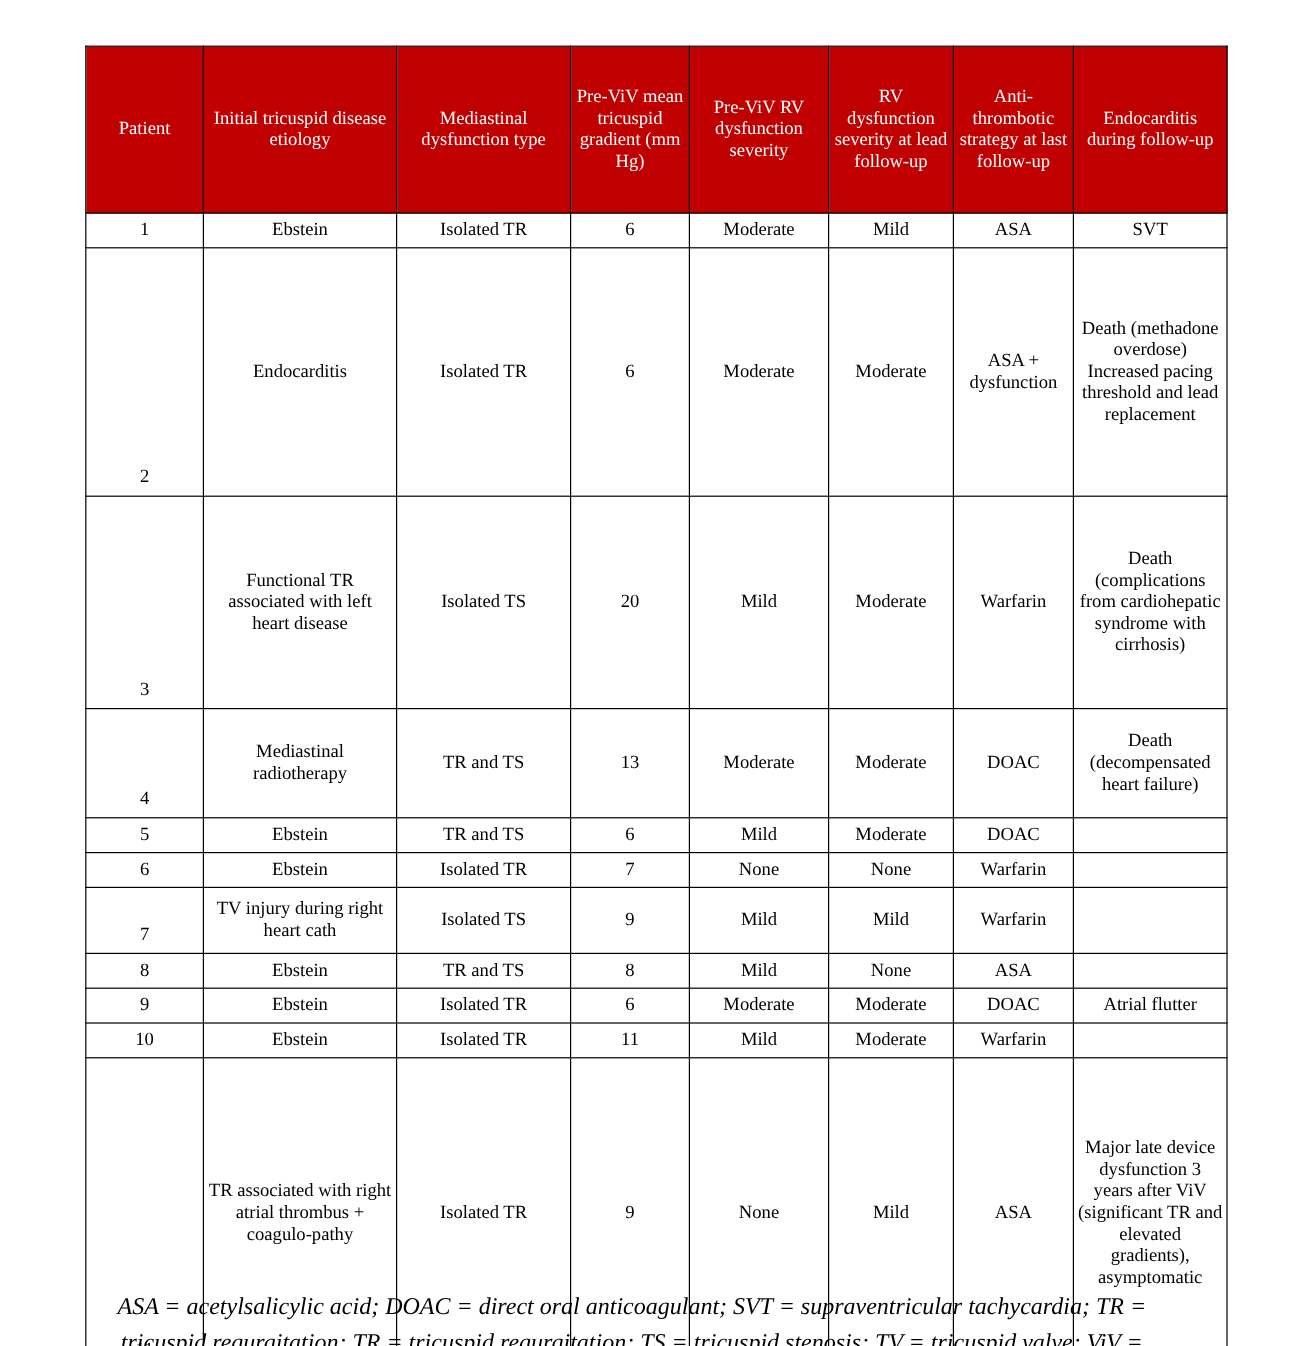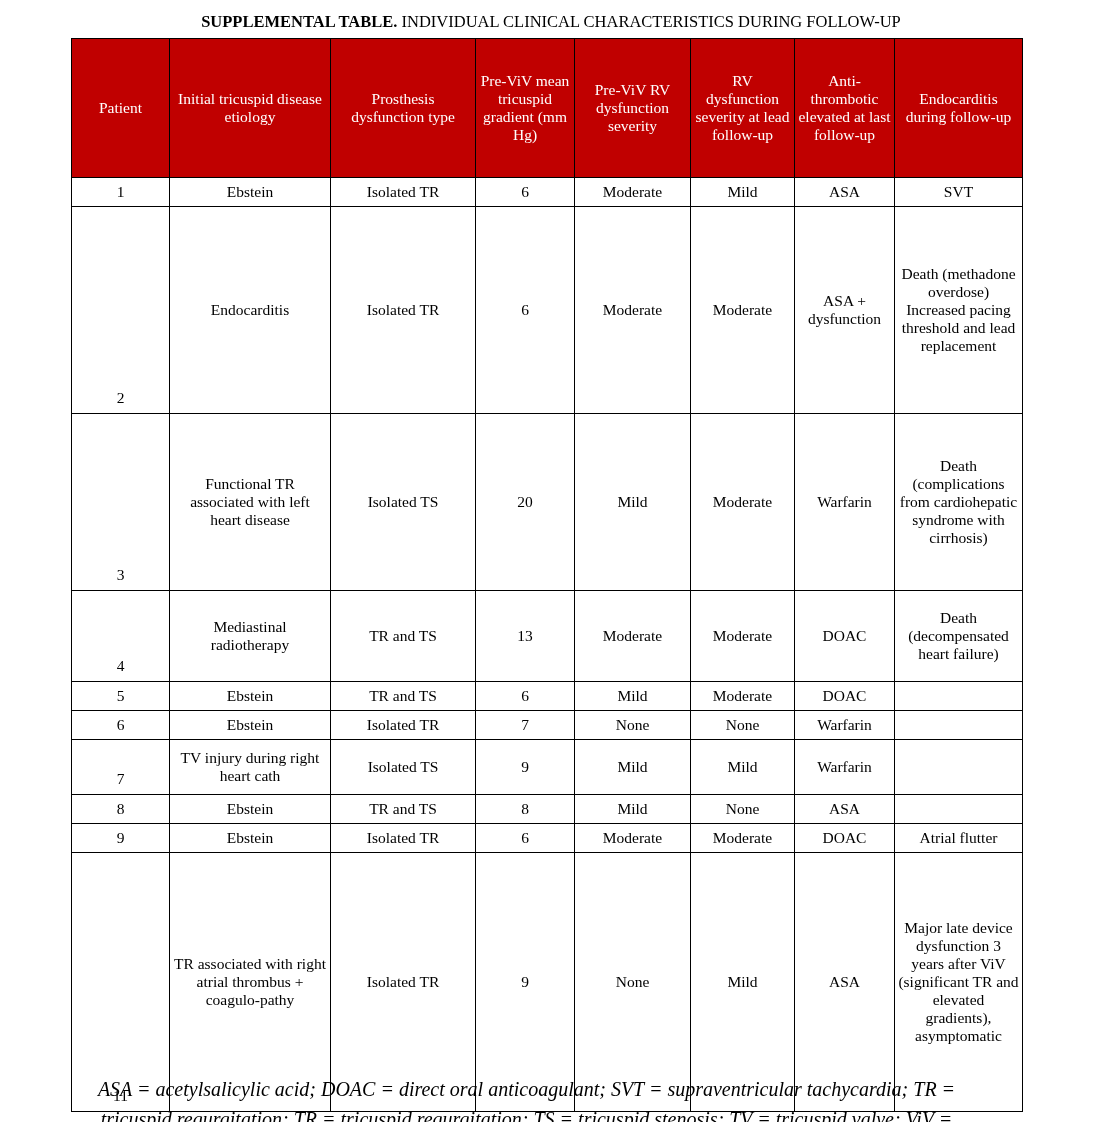--- a/index.html
+++ b/index.html
@@ -93,44 +93,41 @@
     line-height: 1.52;
     font-style: italic;
     text-align: center;
   }
 </style>
 </head>
 <body>
 
 <div class="page">
 
-  <div class="title-line">
-    <span class="title-strong">SUPPLEMENTAL TABLE.</span><span class="title-rest"> INDIVIDUAL CLINICAL CHARACTERISTICS DURING FOLLOW-UP</span>
-  </div>
 
   <table class="supp">
     <colgroup>
       <col style="width:98px">
       <col style="width:161px">
       <col style="width:145px">
       <col style="width:99px">
       <col style="width:116px">
       <col style="width:104px">
       <col style="width:100px">
       <col style="width:128px">
     </colgroup>
     <thead>
       <tr>
         <th>Patient</th>
         <th>Initial tricuspid disease etiology</th>
-        <th>Prosthesis dysfunction type</th>
+        <th>Mediastinal dysfunction type</th>
         <th>Pre-ViV mean tricuspid gradient (mm Hg)</th>
         <th>Pre-ViV RV dysfunction severity</th>
         <th>RV dysfunction severity at lead follow-up</th>
-        <th>Anti-thrombotic elevated at last follow-up</th>
+        <th>Anti-thrombotic strategy at last follow-up</th>
         <th>Endocarditis during follow-up</th>
       </tr>
     </thead>
     <tbody>
       <tr class="r1">
         <td class="patient-num">1</td>
         <td>Ebstein</td>
         <td>Isolated TR</td>
         <td>6</td>
         <td>Moderate</td>
@@ -211,20 +208,30 @@
       <tr class="r9">
         <td class="patient-num">9</td>
         <td>Ebstein</td>
         <td>Isolated TR</td>
         <td>6</td>
         <td>Moderate</td>
         <td>Moderate</td>
         <td>DOAC</td>
         <td>Atrial flutter</td>
       </tr>
+      <tr class="r10">
+        <td class="patient-num">10</td>
+        <td>Ebstein</td>
+        <td>Isolated TR</td>
+        <td>11</td>
+        <td>Mild</td>
+        <td>Moderate</td>
+        <td>Warfarin</td>
+        <td></td>
+      </tr>
       <tr class="r11">
         <td class="patient-num low">11</td>
         <td>TR associated with right atrial thrombus + coagulo-pathy</td>
         <td>Isolated TR</td>
         <td>9</td>
         <td>None</td>
         <td>Mild</td>
         <td>ASA</td>
         <td>Major late device dysfunction 3 years after ViV (significant TR and elevated gradients), asymptomatic</td>
       </tr>

